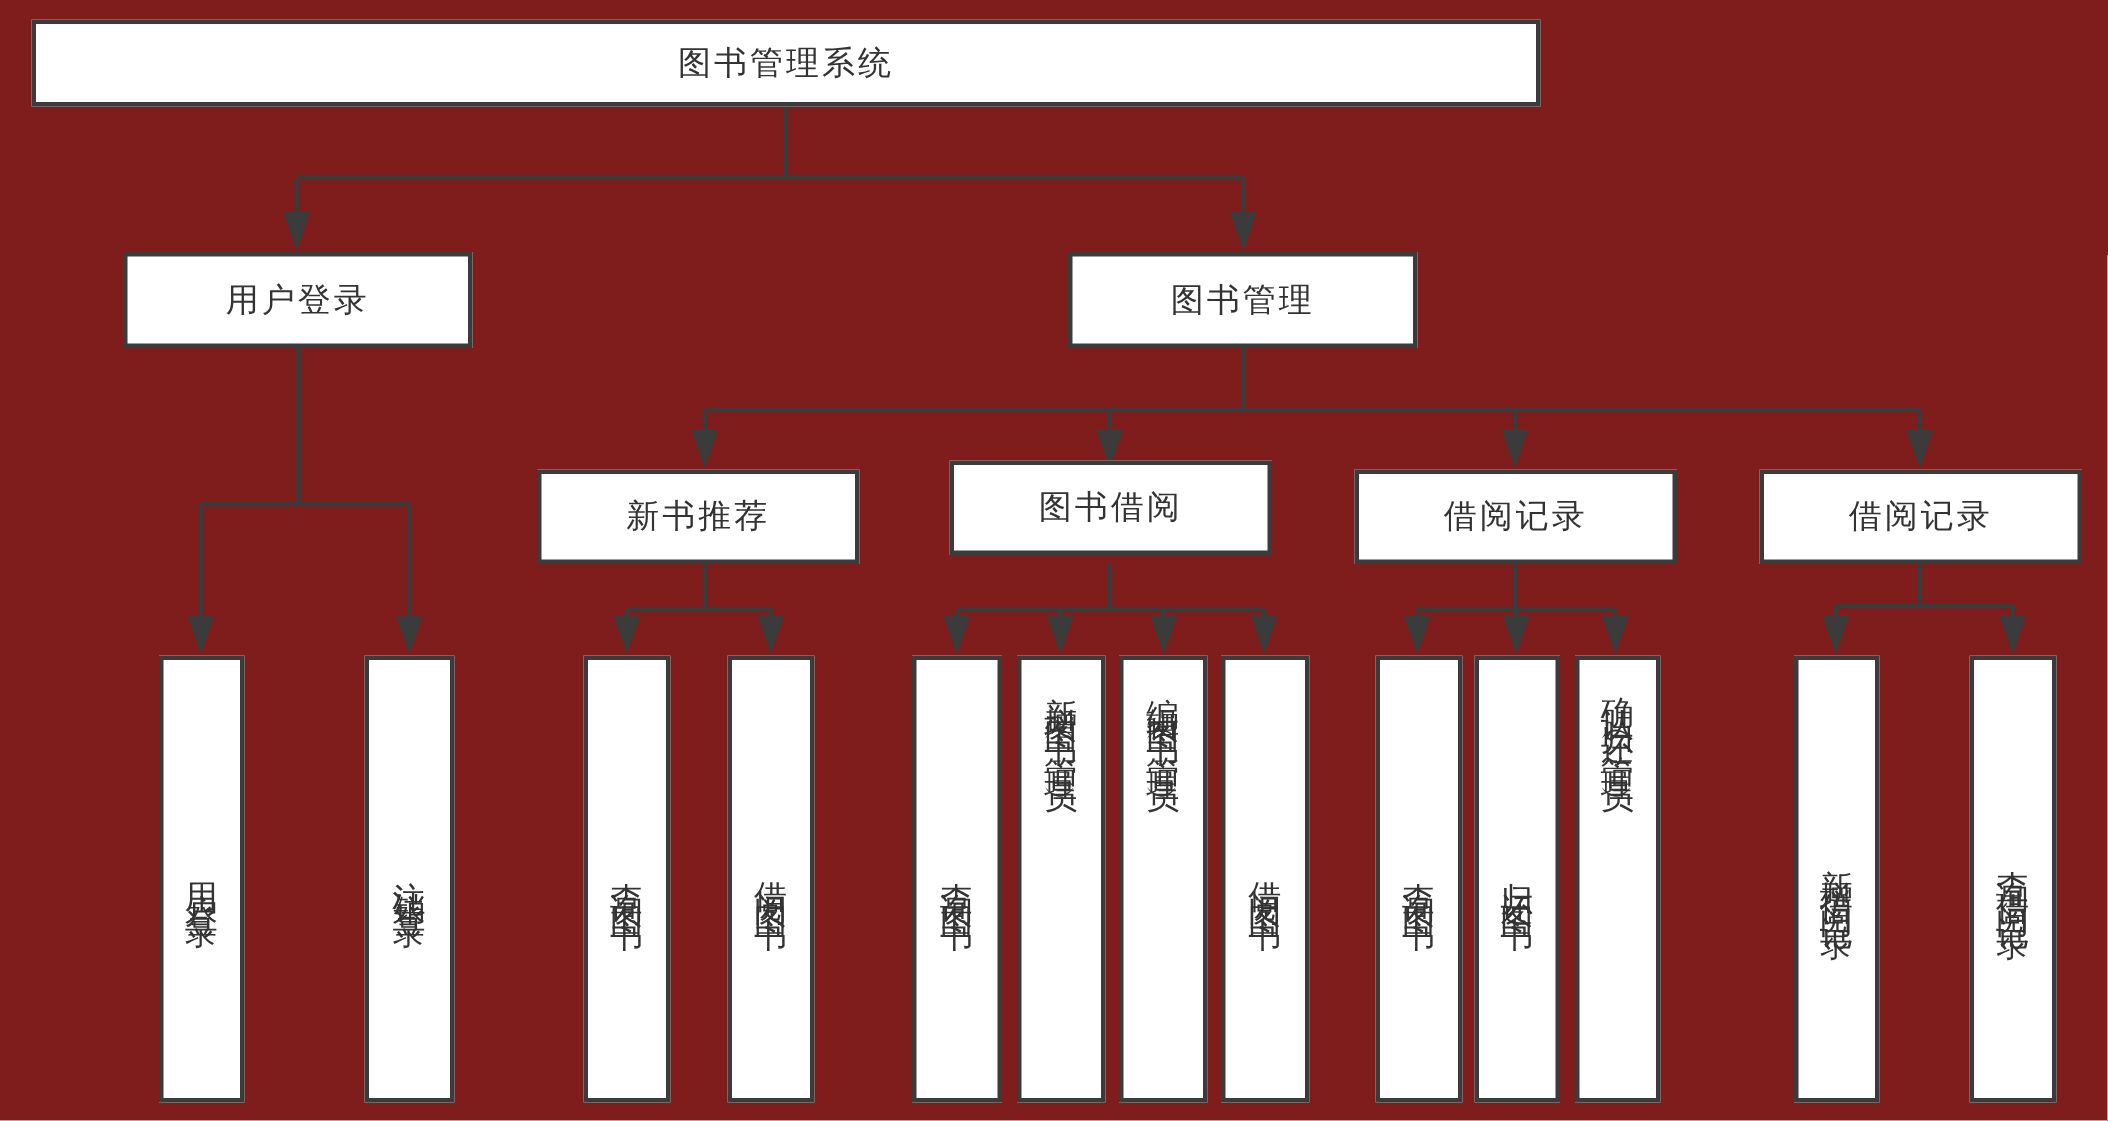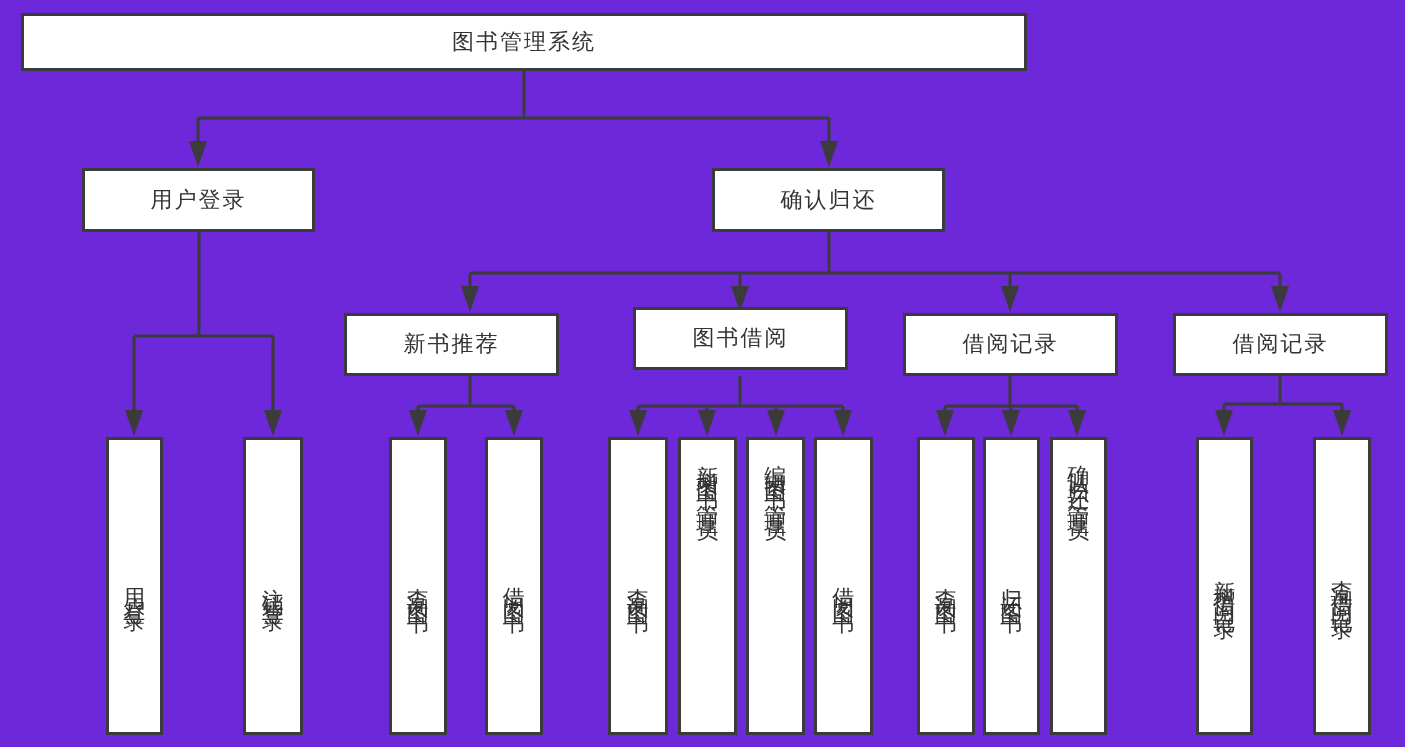--- a/index.html
+++ b/index.html
@@ -1,19 +1,19 @@
 <!DOCTYPE html>
 <html><head>
 <meta charset="utf-8">
 <style>
   html,body{margin:0;padding:0;background:#fff;}
   #stage{
     position:relative;
     width:1405px;height:747px;
-    background:#6d28d9;
+    background:#7f1d1d;
     font-family:"Liberation Sans","DejaVu Sans",sans-serif;
     color:#333;
     overflow:hidden;
   }
   #wires{position:absolute;left:0;top:0;z-index:0;}
   .node{
     position:absolute;
     box-sizing:border-box;
     background:#fff;
     border:3px solid #3b3b3b;
@@ -99,24 +99,24 @@
   </svg>
 
   <div class="node" style="left:21px;top:13px;width:1006px;height:58px;">
     <span class="lbl">图书管理系统</span>
   </div>
 
   <div class="node" style="left:82px;top:168px;width:233px;height:64px;">
     <span class="lbl">用户登录</span>
   </div>
   <div class="node" style="left:712px;top:168px;width:233px;height:64px;">
-    <span class="lbl">确认归还</span>
+    <span class="lbl">图书管理</span>
   </div>
 
-  <div class="node" style="left:344px;top:313px;width:215px;height:63px;">
+  <div class="node" style="left:358px;top:313px;width:215px;height:63px;">
     <span class="lbl">新书推荐</span>
   </div>
   <div class="node" style="left:633px;top:307px;width:215px;height:63px;">
     <span class="lbl">图书借阅</span>
   </div>
   <div class="node" style="left:903px;top:313px;width:215px;height:63px;">
     <span class="lbl">借阅记录</span>
   </div>
   <div class="node" style="left:1173px;top:313px;width:215px;height:63px;">
     <span class="lbl">借阅记录</span>

